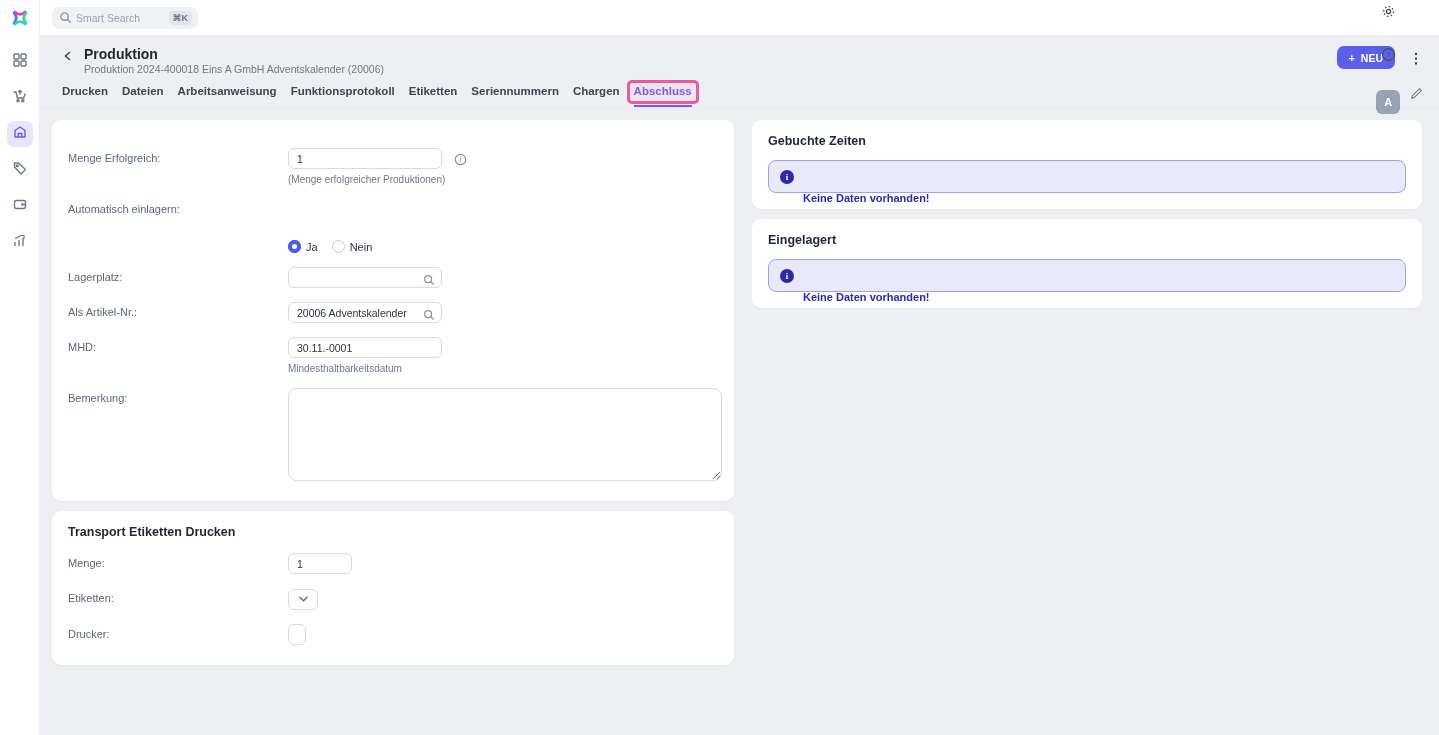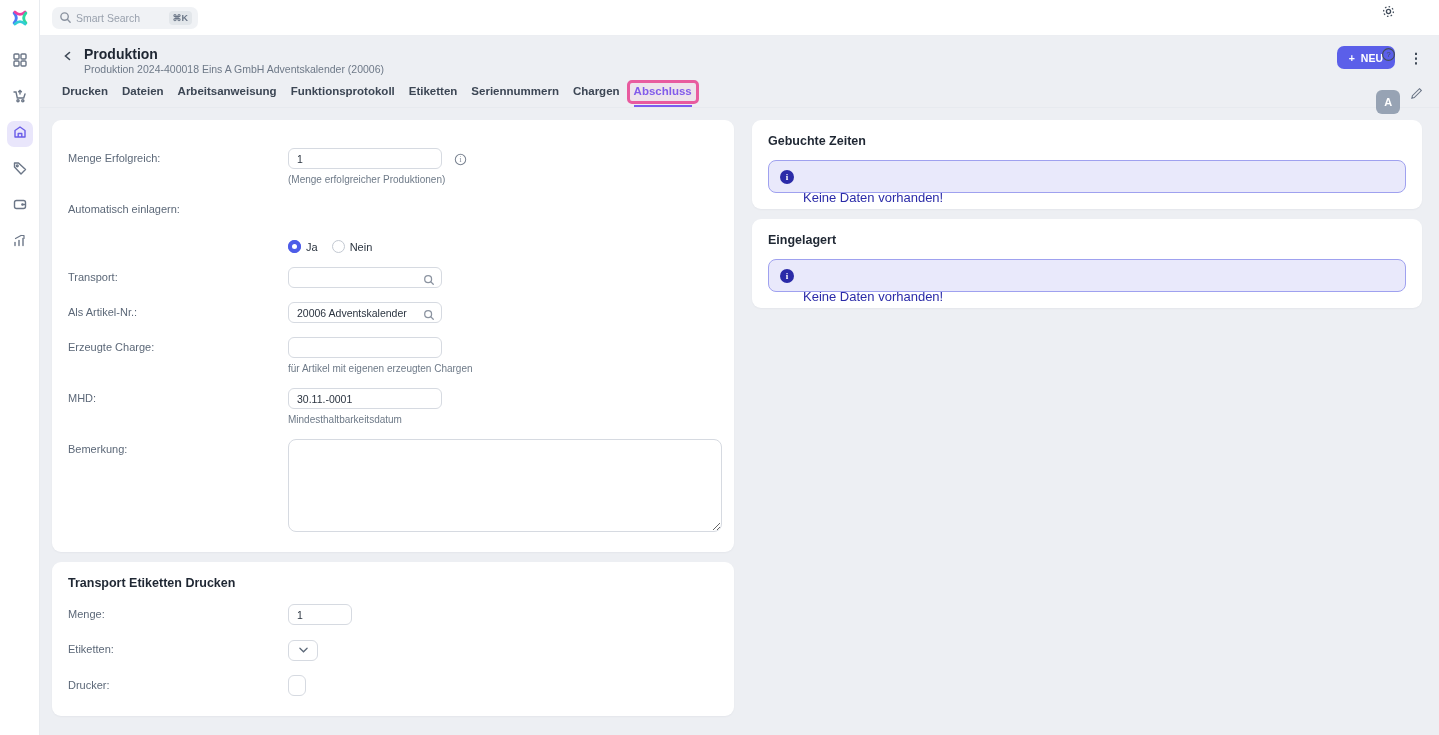--- a/index.html
+++ b/index.html
@@ -66,21 +66,21 @@
   .rdot.on::after { content:""; position:absolute; left:4px; top:4px; width:5px; height:5px; border-radius:50%; background:#fff; }
   .rdot.off { border:1.5px solid #c3c9d2; background:#fff; }
   textarea.bem { width:434px; height:93px; border:1px solid #d6dae1; border-radius:8px; resize:both; font-family:inherit; font-size:11px; padding:6px 8px; outline:none; color:#2b3440; }
   .checkbox { width:14px; height:14px; border:1px solid #d9dde3; border-radius:4px; background:#fbfcfd; cursor:pointer; margin-top:3px; }
   .dd { height:21px; border:1px solid #d6dae1; border-radius:6px; background:#fff; display:inline-flex; align-items:center; gap:6px; padding:0 8px; font-size:10.5px; color:#2b3440; cursor:pointer; }
   .dd.sm { width:30px; justify-content:center; padding:0; }
 
   
   .alert { margin-top:12px; height:33px; background:#e9e9fb; border:1px solid #9fa1ef; border-radius:8px; display:flex; align-items:center; gap:9px; padding:0 11px; }
   .alert-ico { width:14px; height:14px; border-radius:50%; background:#2b2ba8; color:#fff; font-size:9px; font-weight:bold; display:flex; align-items:center; justify-content:center; flex:none; font-family:"Liberation Serif",serif; }
-  .alert-txt { font-size:13px; font-weight:normal; color:#2b2ba8;margin-top:42px; }
+  .alert-txt { font-size:11px; font-weight:bold; color:#2b2ba8;margin-top:42px; }
 </style>
 </head>
 <body>
 
 <div class="sidebar">
   <div class="logo">
     <svg width="22" height="22" viewBox="0 0 24 24" fill="none" stroke-width="3" stroke-linecap="round">
       <path d="M5.5,6.5 Q10.5,12 5.5,17.5" stroke="#4b7bf5"></path>
       <path d="M6.5,5.5 Q12,10.5 17.5,5.5" stroke="#ee3e9f"></path>
       <path d="M18.5,6.5 Q13.5,12 18.5,17.5" stroke="#2ed8a0"></path>
@@ -225,48 +225,41 @@
                 <span>Ja</span>
               </label>
             <label class="radio">
                 <span class="rdot off"></span>
                 <span>Nein</span>
               </label>
           </div>
         </div>
 
         <div class="frow">
-          <div class="flabel">Transport:</div>
+          <div class="flabel">Lagerplatz:</div>
           <div class="fctrl">
             <input class="tinput w-search" value="" style="">
             <span class="fsearch"><svg width="12" height="12" viewBox="0 0 14 14" fill="none" stroke="#8b93a0" stroke-width="1.5" stroke-linecap="round">
                   <circle cx="6" cy="6" r="4"></circle>
                   <path d="M9.2,9.2 L12,12"></path>
                 </svg></span>
           </div>
         </div>
 
         <div class="frow">
           <div class="flabel">Als Artikel-Nr.:</div>
           <div class="fctrl">
             <input class="tinput w-search" value="20006 Adventskalender" style="">
             <span class="fsearch"><svg width="12" height="12" viewBox="0 0 14 14" fill="none" stroke="#8b93a0" stroke-width="1.5" stroke-linecap="round">
                   <circle cx="6" cy="6" r="4"></circle>
                   <path d="M9.2,9.2 L12,12"></path>
                 </svg></span>
           </div>
         </div>
 
-        <div class="frow">
-          <div class="flabel">Erzeugte Charge:</div>
-          <div class="fctrl">
-            <input class="tinput" value="" style="">
-            <div class="fhint">für Artikel mit eigenen erzeugten Chargen</div>
-          </div>
-        </div>
 
         <div class="frow">
           <div class="flabel">MHD:</div>
           <div class="fctrl">
             <input class="tinput" value="30.11.-0001" style="">
             <div class="fhint">Mindesthaltbarkeitsdatum</div>
           </div>
         </div>
 
         <div class="frow">

